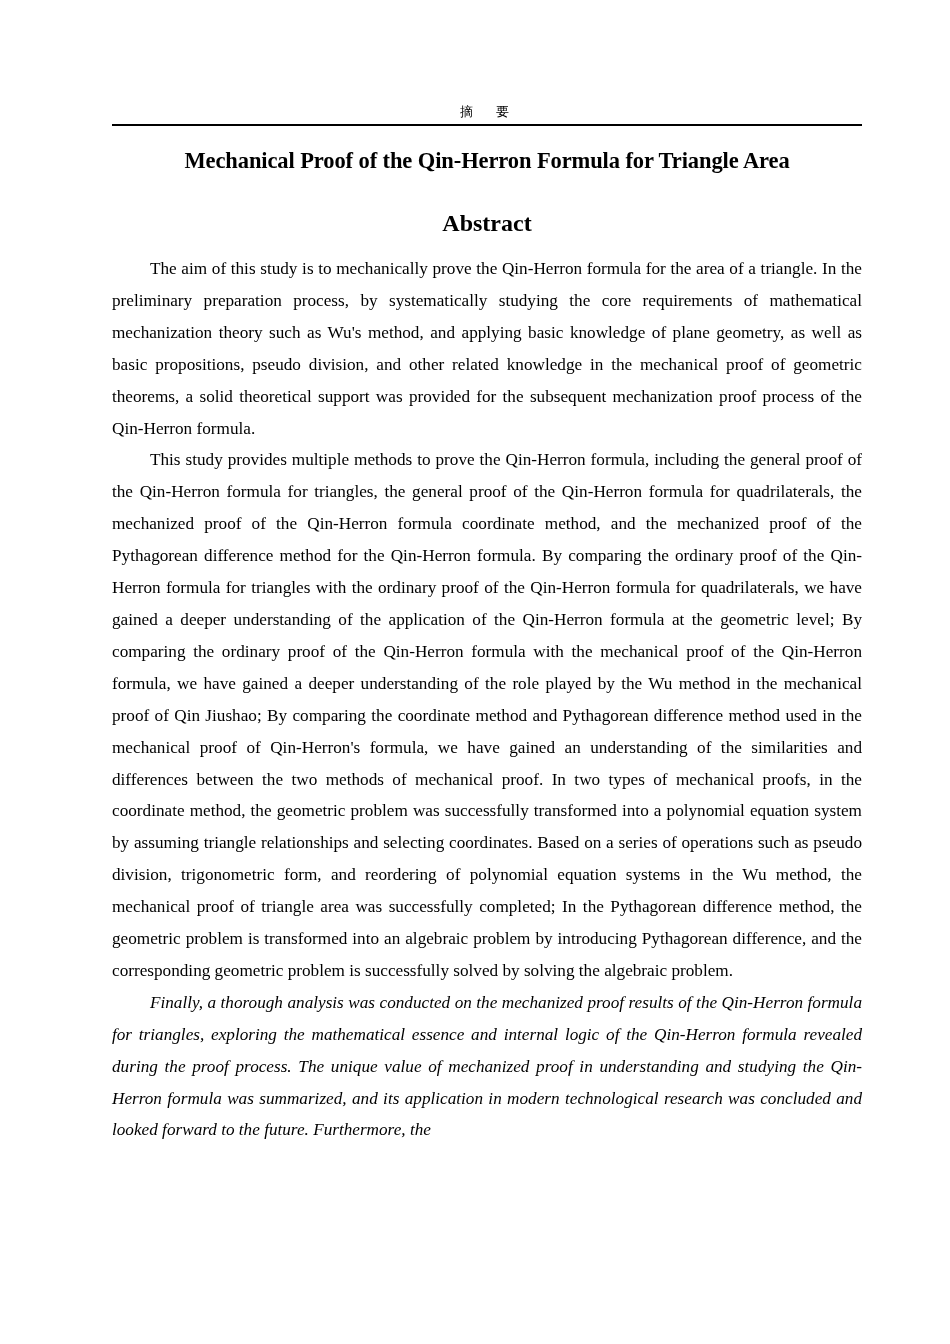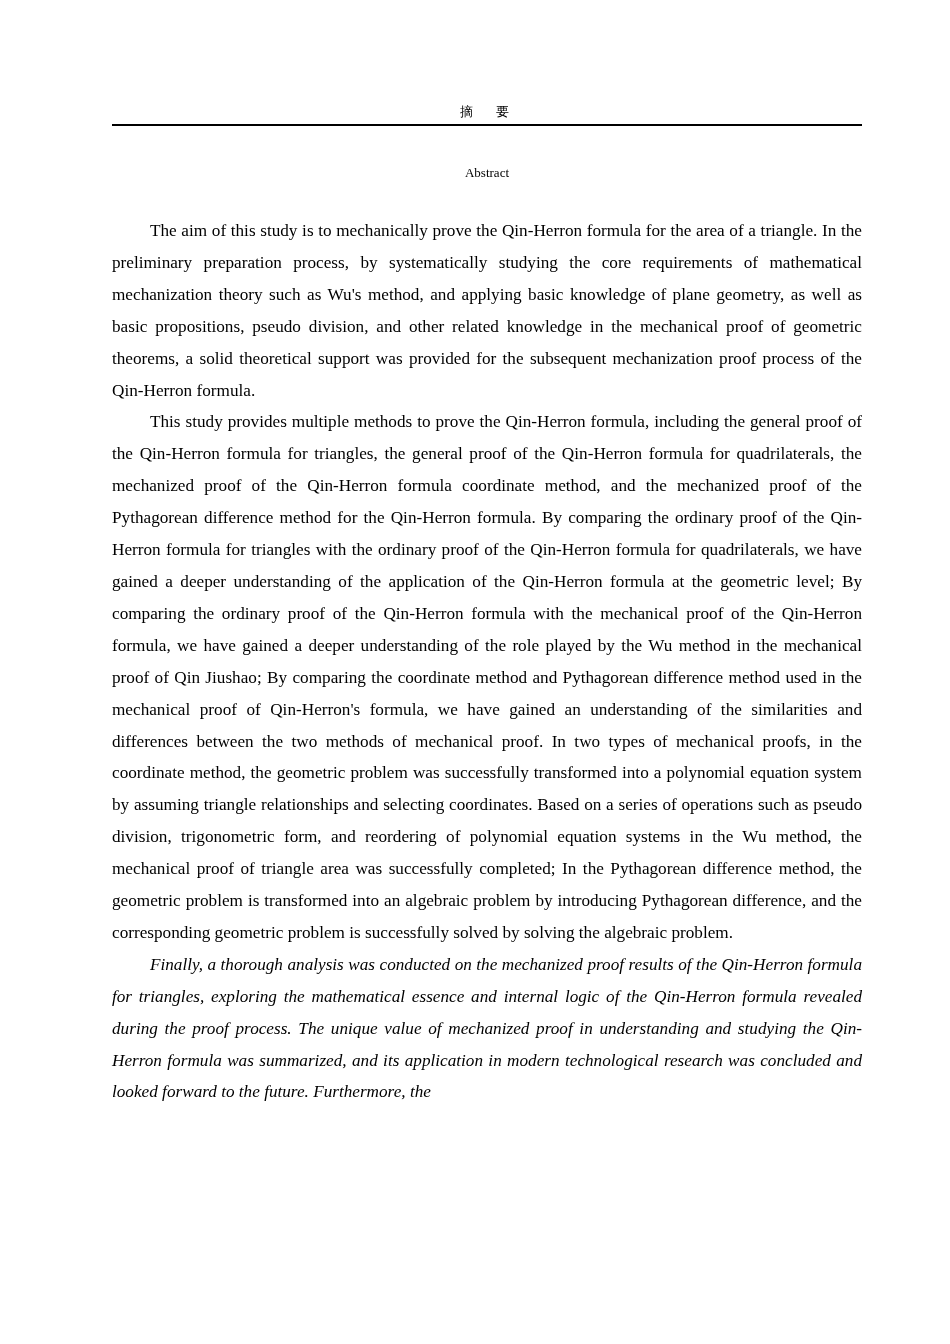--- a/index.html
+++ b/index.html
@@ -56,26 +56,26 @@
     font-weight: bold;
     font-size: 22.5px;
     line-height: 30px;
     letter-spacing: -0.1px;
   }
   
   .abstract-heading {
     margin: 34px 0 12px 0;
     text-align: center;
     font-family: "Liberation Serif", "DejaVu Serif", serif;
-    font-weight: normal;
-    font-size: 13px;
+    font-weight: bold;
+    font-size: 24px;
     line-height: 26px;
   }
   .body-text {
-    margin-top: 29px;
+    margin-top: 17px;
   }
   p.para {
     margin: 0;
     padding: 0;
     text-align: justify;
     text-justify: inter-word;
     text-indent: 38px;
     font-size: 17.2px;
     line-height: 31.9px;
     hyphens: none;
@@ -89,20 +89,21 @@
 </head>
 <body>
 
 <div class="page">
   <div class="content">
 
     <div class="running-header">摘　要</div>
 
     <hr class="header-rule">
 
+    <h1 class="doc-title">Mechanical Proof of the Qin-Herron Formula for Triangle Area</h1>
 
     <h2 class="abstract-heading">Abstract</h2>
 
     <div class="body-text">
       <p class="para">The aim of this study is to mechanically prove the Qin-Herron formula for the area of a triangle. In the preliminary preparation process, by systematically studying the core requirements of mathematical mechanization theory such as Wu's method, and applying basic knowledge of plane geometry, as well as basic propositions, pseudo division, and other related knowledge in the mechanical proof of geometric theorems, a solid theoretical support was provided for the subsequent mechanization proof process of the Qin-Herron formula.</p>
       <p class="para">This study provides multiple methods to prove the Qin-Herron formula, including the general proof of the Qin-Herron formula for triangles, the general proof of the Qin-Herron formula for quadrilaterals, the mechanized proof of the Qin-Herron formula coordinate method, and the mechanized proof of the Pythagorean difference method for the Qin-Herron formula. By comparing the ordinary proof of the Qin-Herron formula for triangles with the ordinary proof of the Qin-Herron formula for quadrilaterals, we have gained a deeper understanding of the application of the Qin-Herron formula at the geometric level; By comparing the ordinary proof of the Qin-Herron formula with the mechanical proof of the Qin-Herron formula, we have gained a deeper understanding of the role played by the Wu method in the mechanical proof of Qin Jiushao; By comparing the coordinate method and Pythagorean difference method used in the mechanical proof of Qin-Herron's formula, we have gained an understanding of the similarities and differences between the two methods of mechanical proof. In two types of mechanical proofs, in the coordinate method, the geometric problem was successfully transformed into a polynomial equation system by assuming triangle relationships and selecting coordinates. Based on a series of operations such as pseudo division, trigonometric form, and reordering of polynomial equation systems in the Wu method, the mechanical proof of triangle area was successfully completed; In the Pythagorean difference method, the geometric problem is transformed into an algebraic problem by introducing Pythagorean difference, and the corresponding geometric problem is successfully solved by solving the algebraic problem.</p>
       <p class="para">Finally, a thorough analysis was conducted on the mechanized proof results of the Qin-Herron formula for triangles, exploring the mathematical essence and internal logic of the Qin-Herron formula revealed during the proof process. The unique value of mechanized proof in understanding and studying the Qin-Herron formula was summarized, and its application in modern technological research was concluded and looked forward to the future. Furthermore, the</p>
     </div>
 
   </div>

